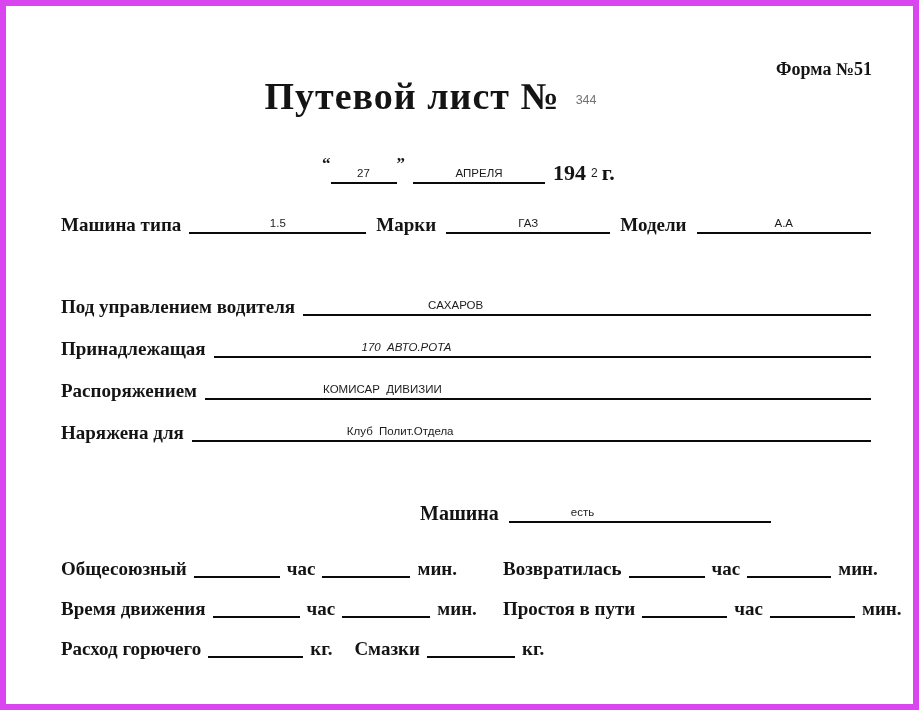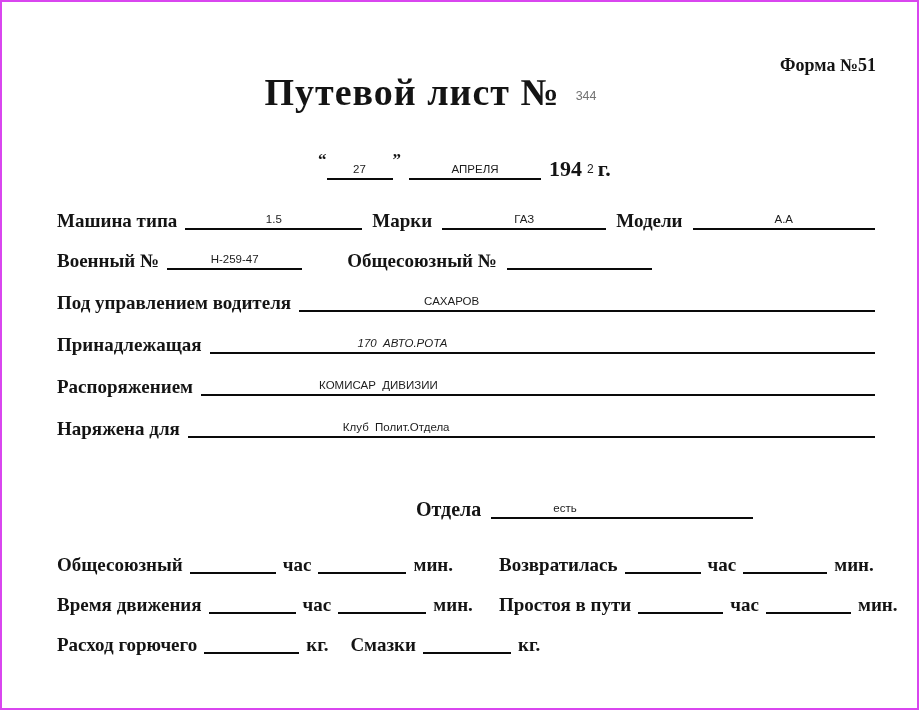--- a/index.html
+++ b/index.html
@@ -1,21 +1,21 @@
 <!DOCTYPE html>
 <html><head>
 <meta charset="utf-8">
 <style>
   * { margin:0; padding:0; box-sizing:border-box; }
   html,body { background:#ffffff; }
   .sheet {
     position:relative;
     width:919px; height:710px;
     background:#ffffff;
-    border:2px solid #d946ef;
+    border:6px solid #d946ef;
     font-family:"Liberation Serif", serif;
     color:#141414;
     overflow:hidden;
   }
   .row { position:absolute; display:flex; align-items:flex-end; }
   .lbl { font-weight:bold; font-size:19px; line-height:1; white-space:nowrap; }
   .lbl-sm { font-weight:bold; font-size:19px; line-height:1; white-space:nowrap; }
   .fill {
     border-bottom:2px solid #0a0a0a;
     display:flex; align-items:flex-end; justify-content:center;
@@ -84,30 +84,20 @@
     <span class="lbl mx10">Марки</span>
     <span class="fill" style="width:164px;">
       <span class="val">ГАЗ</span>
     </span>
     <span class="lbl mx10">Модели</span>
     <span class="fill grow">
       <span class="val">А.А</span>
     </span>
   </div>
 
-  <div class="row" style="left:55px; top:234px; height:34px;">
-    <span class="lbl mr8">Военный №</span>
-    <span class="fill" style="width:135px;">
-      <span class="val">Н-259-47</span>
-    </span>
-    <span class="lbl" style="margin-left:45px; margin-right:10px;">Общесоюзный №</span>
-    <span class="fill" style="width:145px;">
-      <span class="val"></span>
-    </span>
-  </div>
 
   <div class="row" style="left:55px; right:42px; top:276px; height:34px;">
     <span class="lbl mr8">Под управлением водителя</span>
     <span class="fill left grow">
       <span class="val" style="margin-left:125px;">САХАРОВ</span>
     </span>
   </div>
 
   <div class="row" style="left:55px; right:42px; top:318px; height:34px;">
     <span class="lbl mr8">Принадлежащая</span>
@@ -124,21 +114,21 @@
   </div>
 
   <div class="row" style="left:55px; right:42px; top:402px; height:34px;">
     <span class="lbl mr8">Наряжена для</span>
     <span class="fill left grow">
       <span class="val" style="margin-left:155px;">Клуб &nbsp;Полит.Отдела</span>
     </span>
   </div>
 
   <div class="row" style="left:414px; top:483px; height:34px;">
-    <span class="lbl" style="margin-right:10px; font-size:20px;">Отдела</span>
+    <span class="lbl" style="margin-right:10px; font-size:20px;">Машина</span>
     <span class="fill left" style="width:262px;">
       <span class="val" style="margin-left:62px;">есть</span>
     </span>
   </div>
 
   <div class="row" style="left:55px; top:544px; height:28px;">
     <span class="lbl-sm">Общесоюзный</span>
     <span class="fill" style="width:86px; margin:0 7px;"></span>
     <span class="lbl-sm">час</span>
     <span class="fill" style="width:88px; margin:0 7px;"></span>

